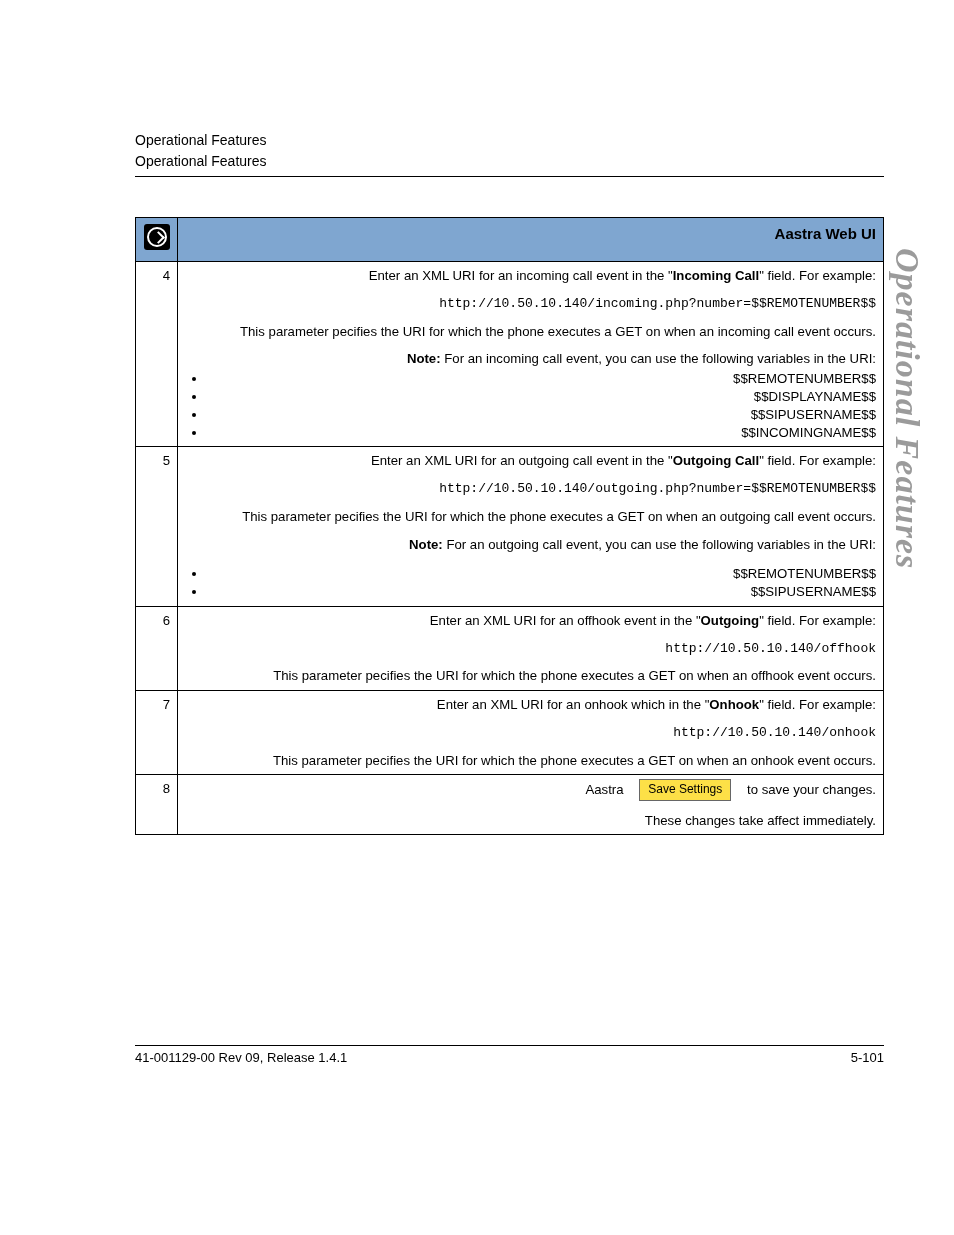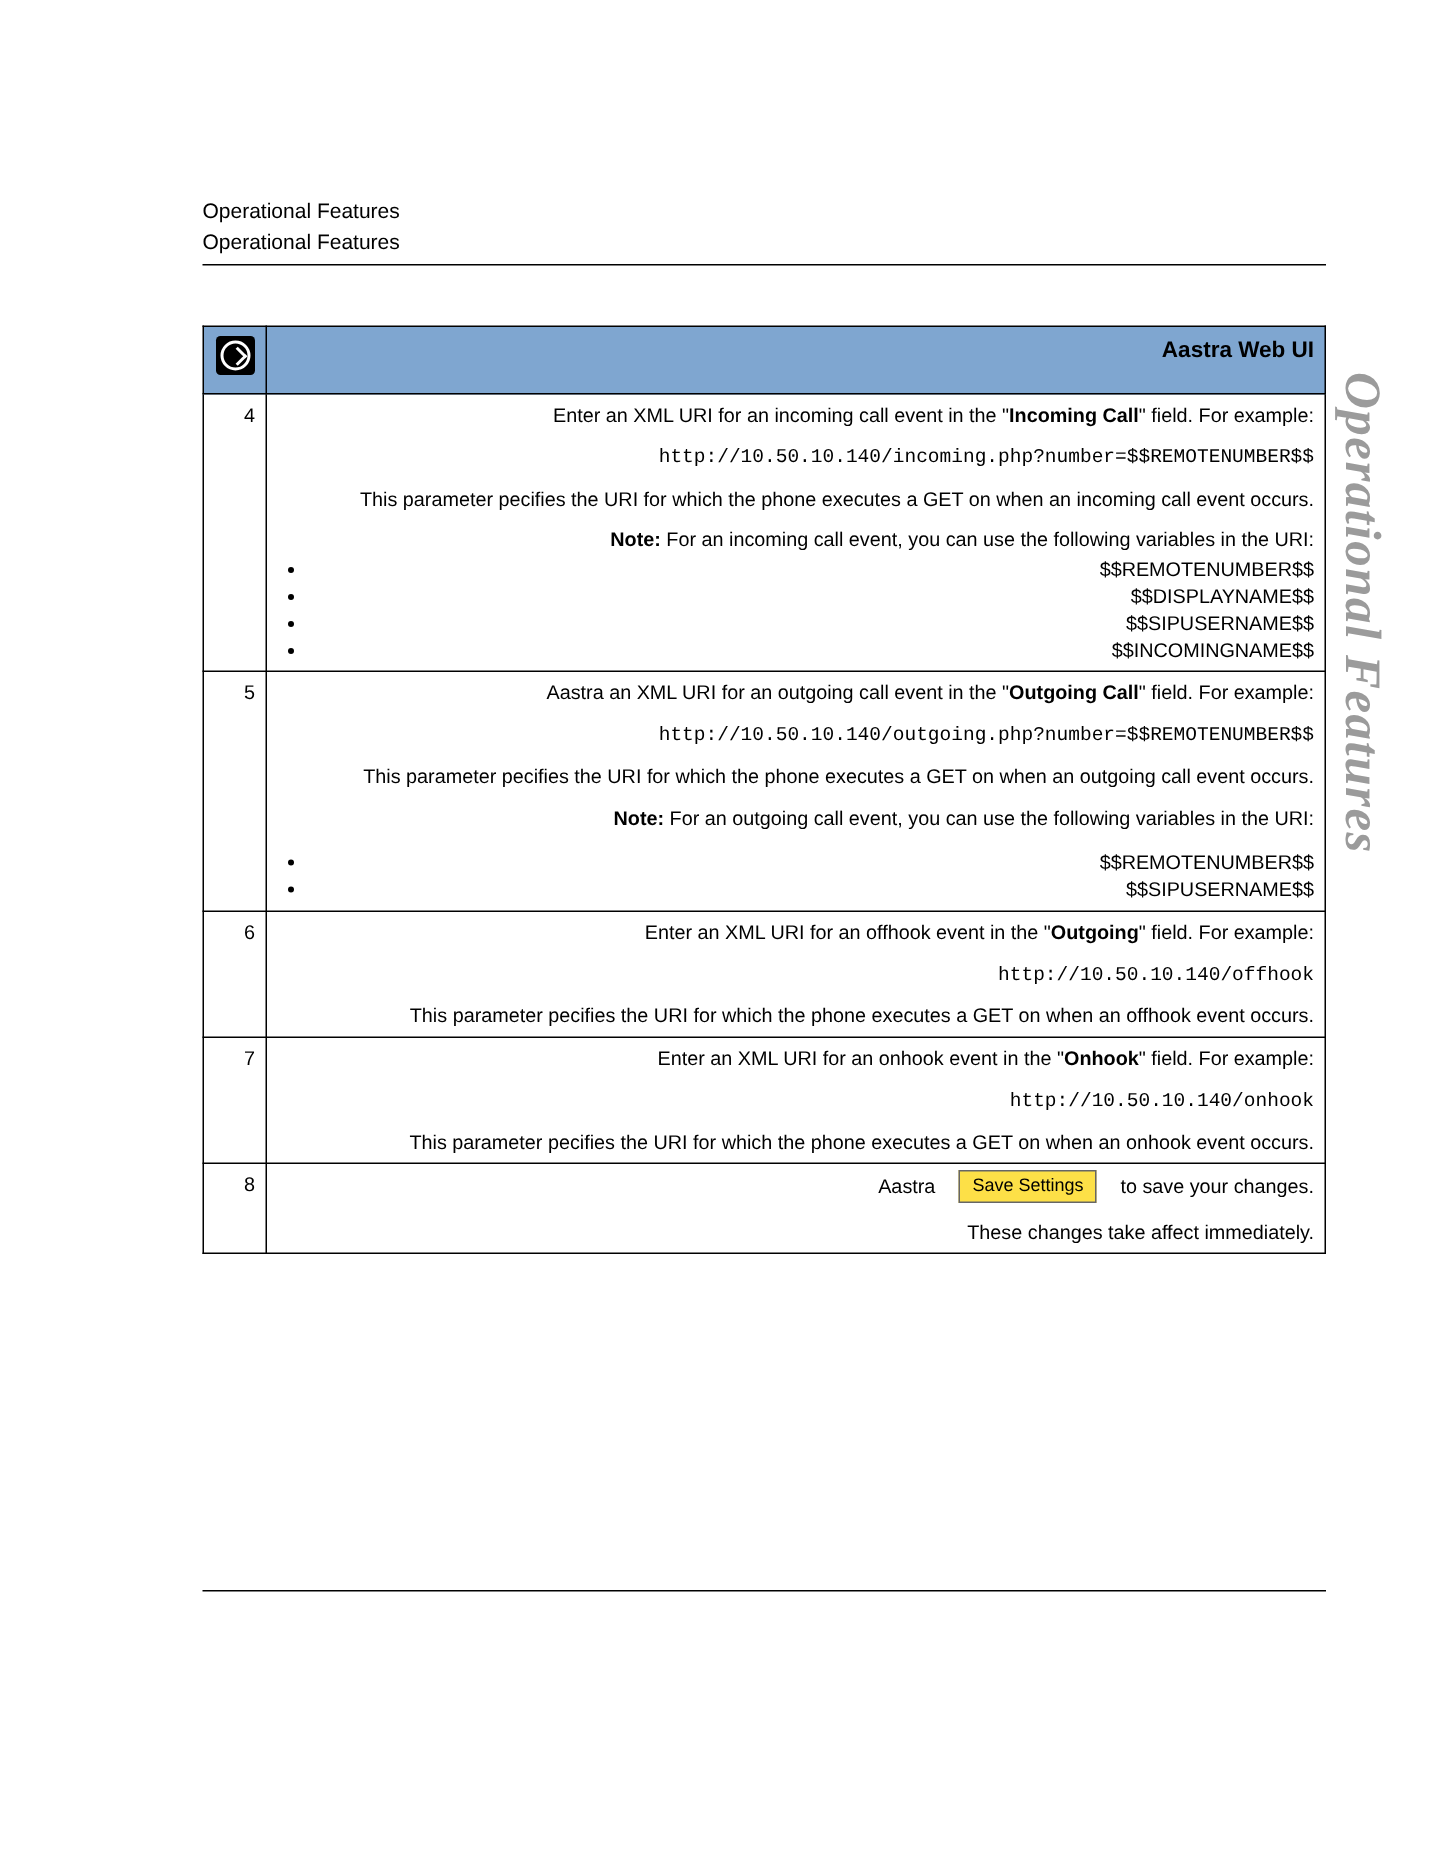--- a/index.html
+++ b/index.html
@@ -147,21 +147,21 @@
           <li>$$SIPUSERNAME$$</li>
           <li>$$INCOMINGNAME$$</li>
         </ul>
       </td>
     </tr>
 
     <tr>
       <td class="num-cell">5</td>
       <td>
         <p class="para">
-          <span>Aastra an XML URI for an outgoing call event in the "</span><b>Outgoing Call</b><span>" field. For example:</span>
+          <span>Enter an XML URI for an outgoing call event in the "</span><b>Outgoing Call</b><span>" field. For example:</span>
         </p>
         <span class="code">http://10.50.10.140/outgoing.php?number=$$REMOTENUMBER$$</span>
         <p class="para">This parameter pecifies the URI for which the phone executes a GET on when an outgoing call event occurs.</p>
         <p class="para" style="margin-bottom:12px;">
           <b>Note:</b><span> For an outgoing call event, you can use the following variables in the URI:</span>
         </p>
         <ul class="vars">
           <li>$$REMOTENUMBER$$</li>
           <li>$$SIPUSERNAME$$</li>
         </ul>
@@ -176,21 +176,21 @@
         </p>
         <span class="code">http://10.50.10.140/offhook</span>
         <p class="para">This parameter pecifies the URI for which the phone executes a GET on when an offhook event occurs.</p>
       </td>
     </tr>
 
     <tr>
       <td class="num-cell">7</td>
       <td>
         <p class="para">
-          <span>Enter an XML URI for an onhook event in the "</span><b>Onhook</b><span>" field. For example:</span>
+          <span>Enter an XML URI for an onhook which in the "</span><b>Onhook</b><span>" field. For example:</span>
         </p>
         <span class="code">http://10.50.10.140/onhook</span>
         <p class="para">This parameter pecifies the URI for which the phone executes a GET on when an onhook event occurs.</p>
       </td>
     </tr>
 
     <tr>
       <td class="num-cell">8</td>
       <td>
         <p class="para">
@@ -201,14 +201,18 @@
         <p class="para">These changes take affect immediately.</p>
       </td>
     </tr>
   </tbody>
     </table>
 
   <div class="side-label">Operational Features</div>
 
   <div class="footer">
     <hr class="footer-rule">
+    <div class="footer-row">
+      <span>41-001129-00 Rev 09, Release 1.4.1</span>
+      <span>5-101</span>
+    </div>
   </div>
 </div>
 
 </body></html>

